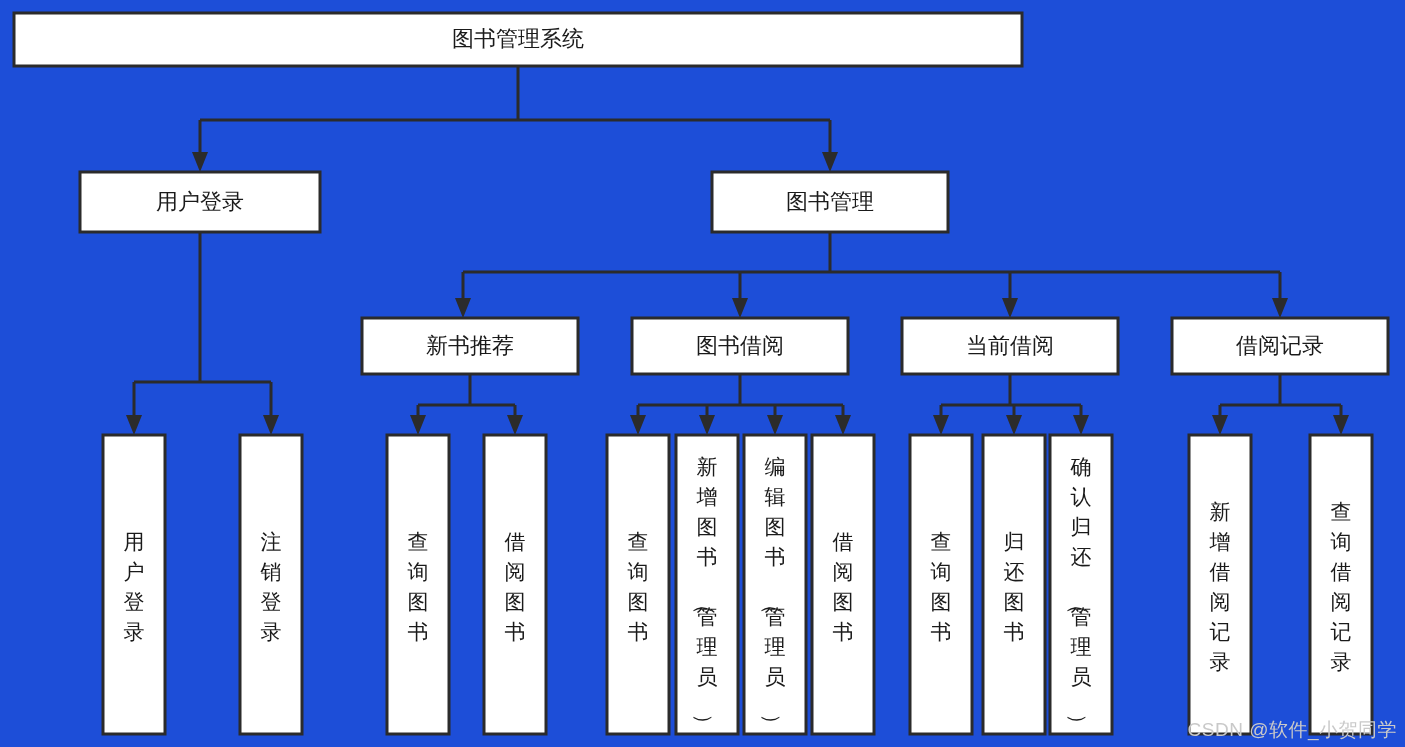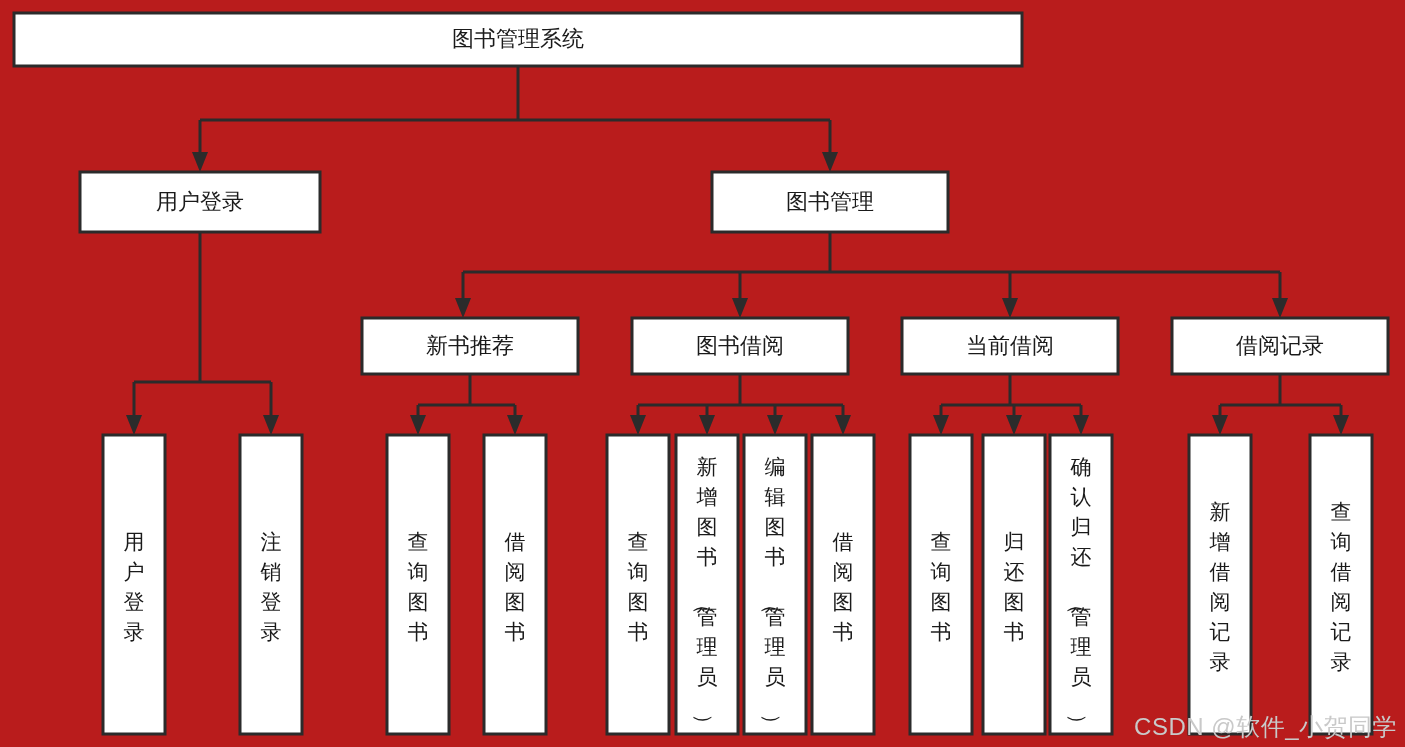--- a/index.html
+++ b/index.html
@@ -10,21 +10,21 @@
   body {
     width: 1405px;
     height: 747px;
     font-family: "Liberation Sans", "DejaVu Sans", sans-serif;
     overflow: hidden;
   }
   #diagram-root {
     position: relative;
     width: 1405px;
     height: 747px;
-    background: #b91c1c;
+    background: #1d4ed8;
   }
   svg.flow {
     position: absolute;
     top: 0;
     left: 0;
     width: 1405px;
     height: 747px;
   }
   .node-box {
     fill: #ffffff;
@@ -52,21 +52,21 @@
     fill: #1a1a1a;
     font-family: "Liberation Sans", "DejaVu Sans", sans-serif;
     font-size: 21px;
     text-anchor: middle;
   }
   .watermark {
     position: absolute;
     right: 8px;
     bottom: 4px;
     color: #c9c9c9;
-    font-size: 24px;
+    font-size: 19px;
     font-family: "Liberation Sans", "DejaVu Sans", sans-serif;
     letter-spacing: 0.5px;
     white-space: nowrap;
     user-select: none;
   }
 </style>
 </head>
 <body>
 
 <div id="diagram-root">

